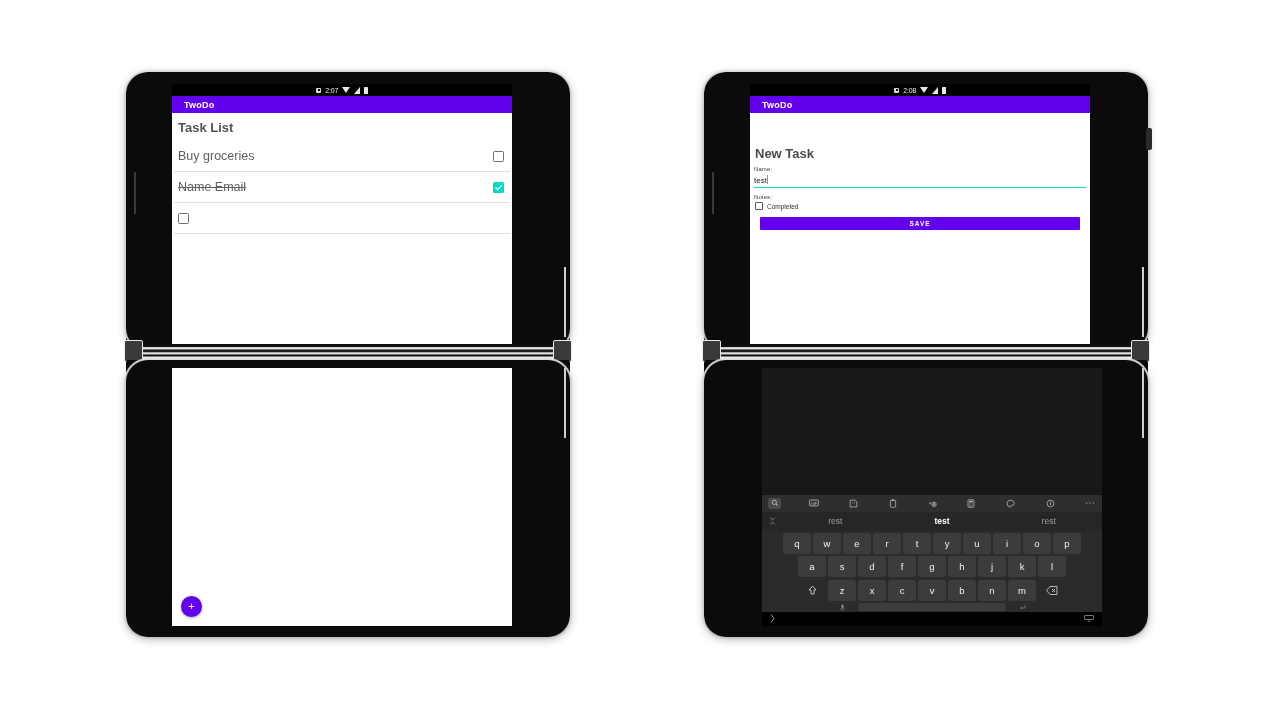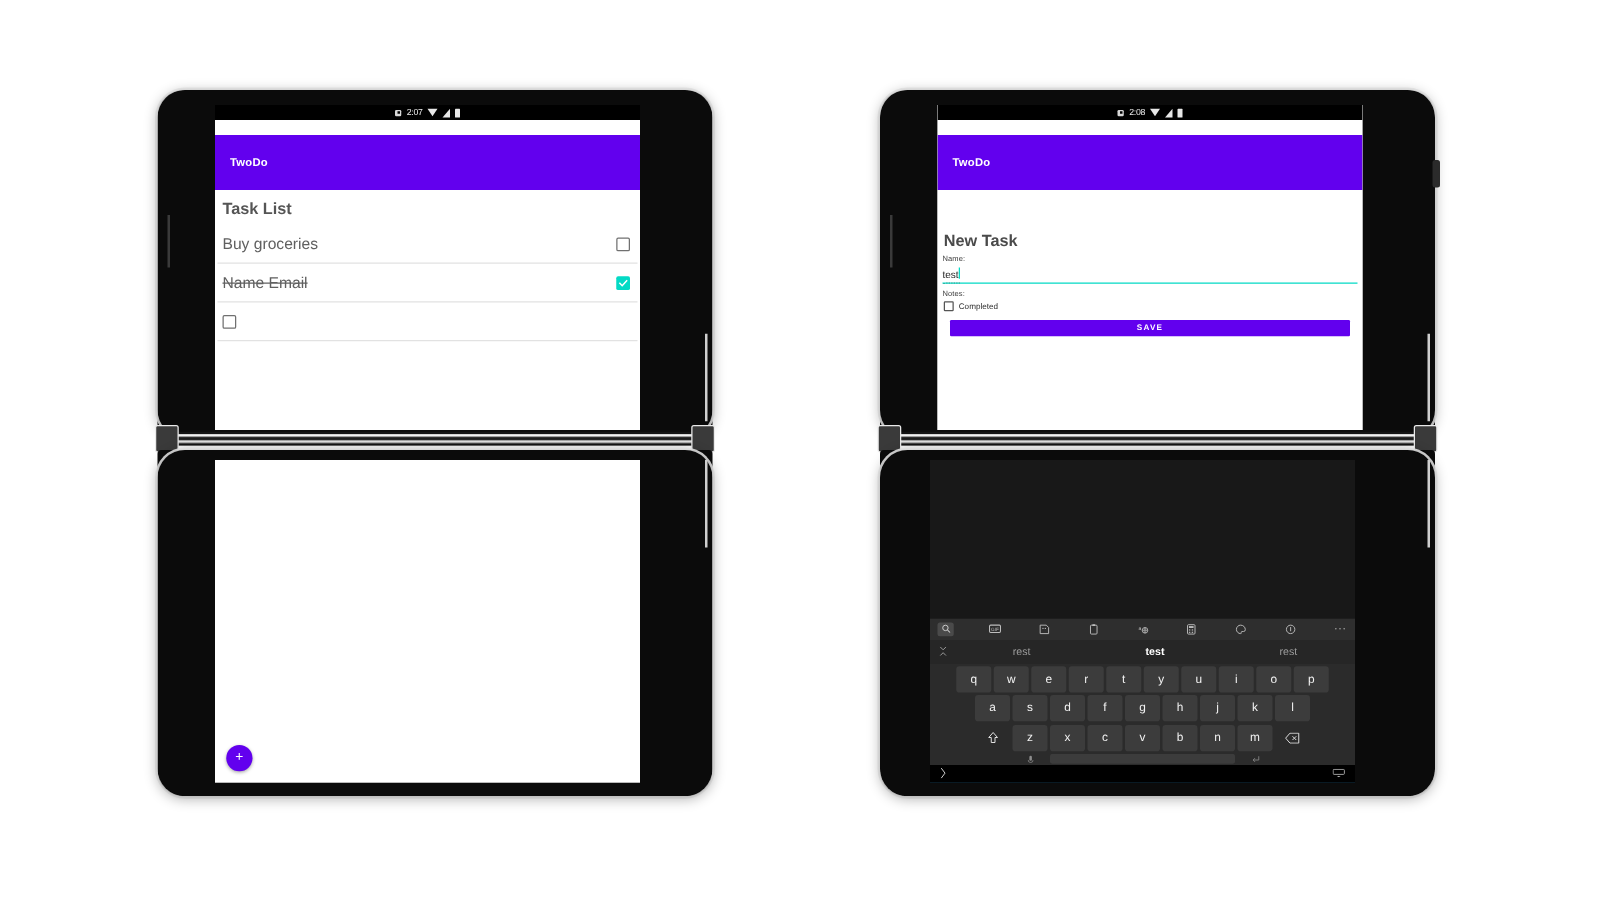--- a/index.html
+++ b/index.html
@@ -67,24 +67,23 @@
   }
   .sb-items { display: flex; align-items: center; gap: 4px; }
   .sb-sq { width: 5px; height: 5px; background: #d8d8d8; border-radius: 1px; position: relative; }
   .sb-sq::after { content:""; position:absolute; inset:1.3px; background:#000; }
   .sb-time { font-size: 7px; letter-spacing: -0.2px; color: #eee; line-height: 1; }
   .sb-wifi { width: 0; height: 0; border-left: 4px solid transparent; border-right: 4px solid transparent; border-top: 6px solid #e8e8e8; }
   .sb-sig { width: 0; height: 0; border-left: 6px solid transparent; border-bottom: 7px solid #e8e8e8; }
   .sb-bat { width: 3.5px; height: 7px; background: #e8e8e8; border-radius: 0.5px; }
 
   .appbar {
-    flex: 0 0 auto; height: 44px;
+    flex: 0 0 auto; height: 17px;
     display: flex; align-items: center;
     padding-left: 12px;
-    margin-top: 12px;
   }
   .appbar-title { color: #fff; font-size: 9px; font-weight: bold; letter-spacing: 0.2px; }
 
   .content { flex: 1 1 auto; position: relative; background: #fff; overflow: hidden; }
 
   
   .page-title {
     font-size: 13px; font-weight: bold; color: #555;
     padding: 7px 0 6px 4px; margin-left: 0;
   }
@@ -320,21 +319,21 @@
     <div class="hinge" style="left:2px; top:268px; width:440px; height:22px;">
       <div class="hinge-bar"></div>
       <div class="hinge-cap l"></div>
       <div class="hinge-cap r"></div>
     </div>
 
     <div class="panel bot" style="left:0; top:288px; width:444px; height:277px;">
       <div class="device-shadow"></div>
       <div class="edge-line" style="right:4px; top:8px; width:2px; height:70px;"></div>
 
-      <div class="panel-inner" style="left:40px; top:8px; width:340px; height:258px; background:#0c4a6e;">
+      <div class="panel-inner" style="left:58px; top:8px; width:340px; height:258px; background:#7dd3fc;">
         <div class="kb-screen">
 
           <div class="kb-spacer"></div>
 
           <div class="kb">
 
             <div class="kb-toolbar">
               <div class="kb-tool sel">
                 <svg width="8" height="8" viewBox="0 0 24 24">
                     <circle cx="10" cy="10" r="6.5" fill="none" stroke="#d7d7d7" stroke-width="2.2"></circle>

